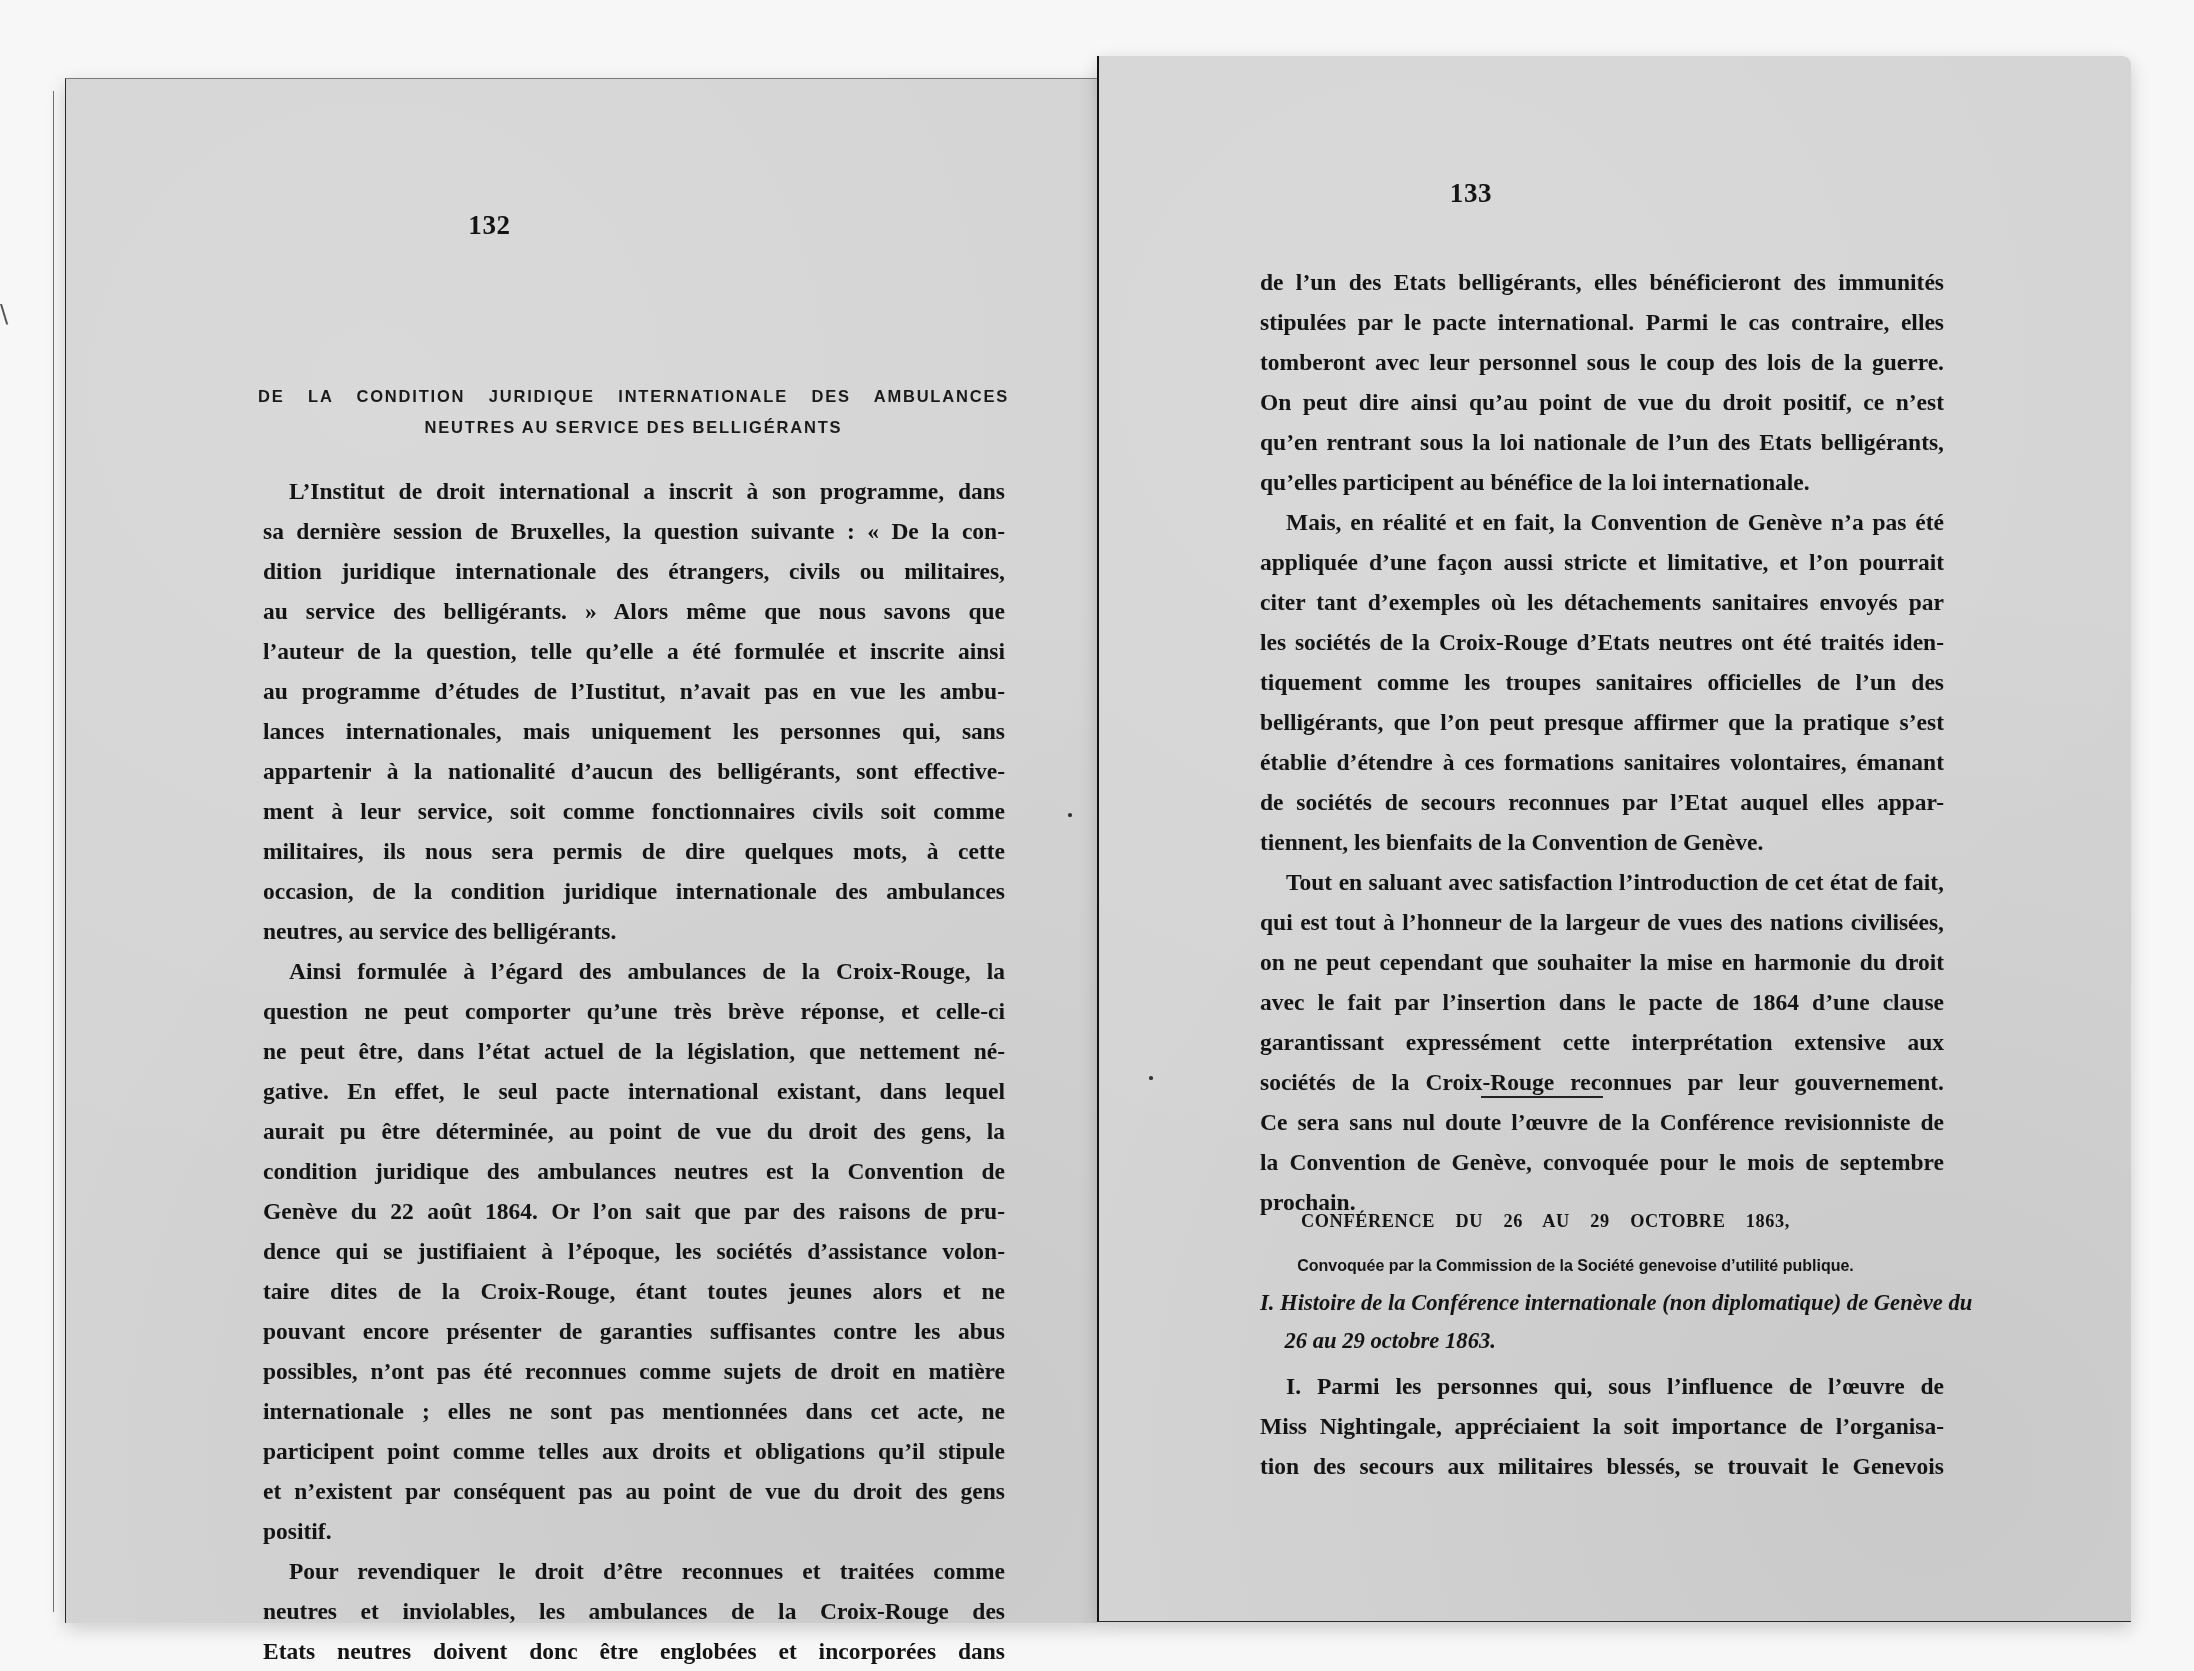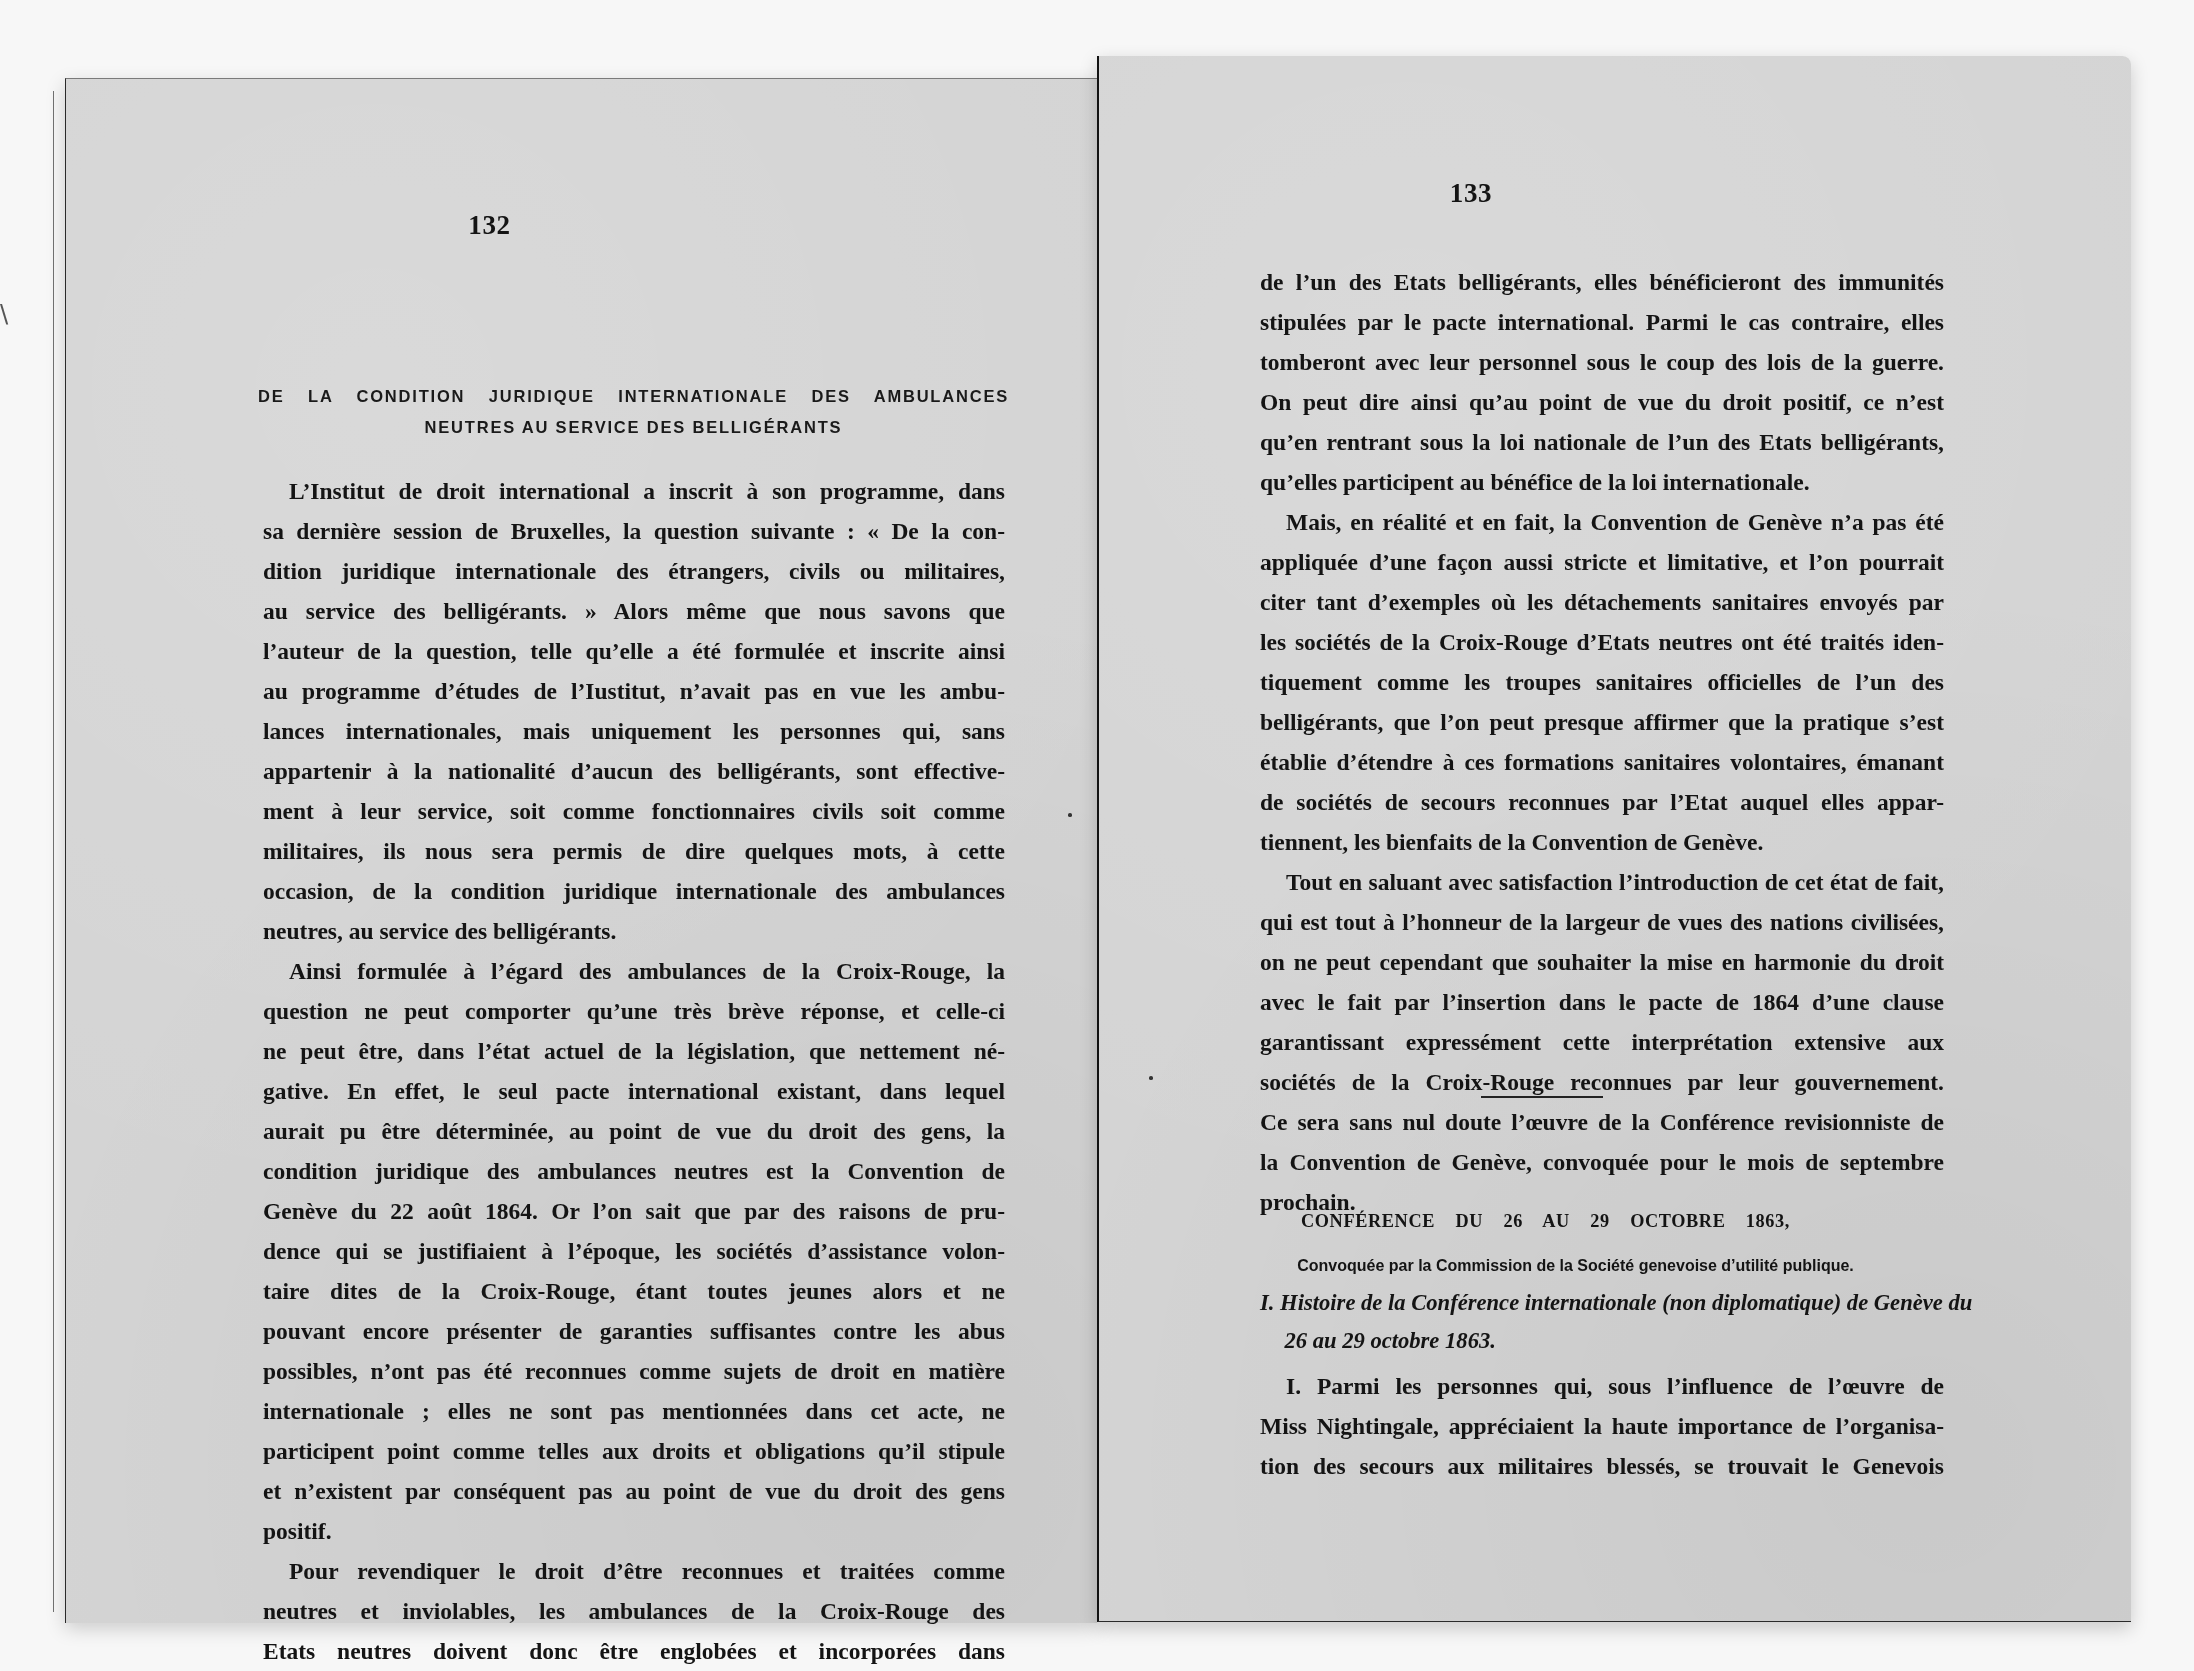--- a/index.html
+++ b/index.html
@@ -180,20 +180,20 @@
   <div class="conf-title">CONFÉRENCE DU 26 AU 29 OCTOBRE 1863,</div>
   <div class="conf-subtitle">Convoquée par la Commission de la Société genevoise d’utilité publique.</div>
 
   <div class="section-title">
     <span class="line">I. Histoire de la Conférence internationale (non diplomatique) de Genève du</span>
     <span class="line last" style="padding-left:24.4px">26 au 29 octobre 1863.</span>
   </div>
 
   <div class="section-body">
     <span class="line indent">I. Parmi les personnes qui, sous l’influence de l’œuvre de</span>
-    <span class="line">Miss Nightingale, appréciaient la haute importance de l’organisa-</span>
+    <span class="line">Miss Nightingale, appréciaient la soit importance de l’organisa-</span>
     <span class="line">tion des secours aux militaires blessés, se trouvait le Genevois</span>
   </div>
 
   <div class="dot" style="left:-31px; top:757px;"></div>
   <div class="dot" style="left:50px; top:1020px;"></div>
 </div>
 
 
 </body></html>

